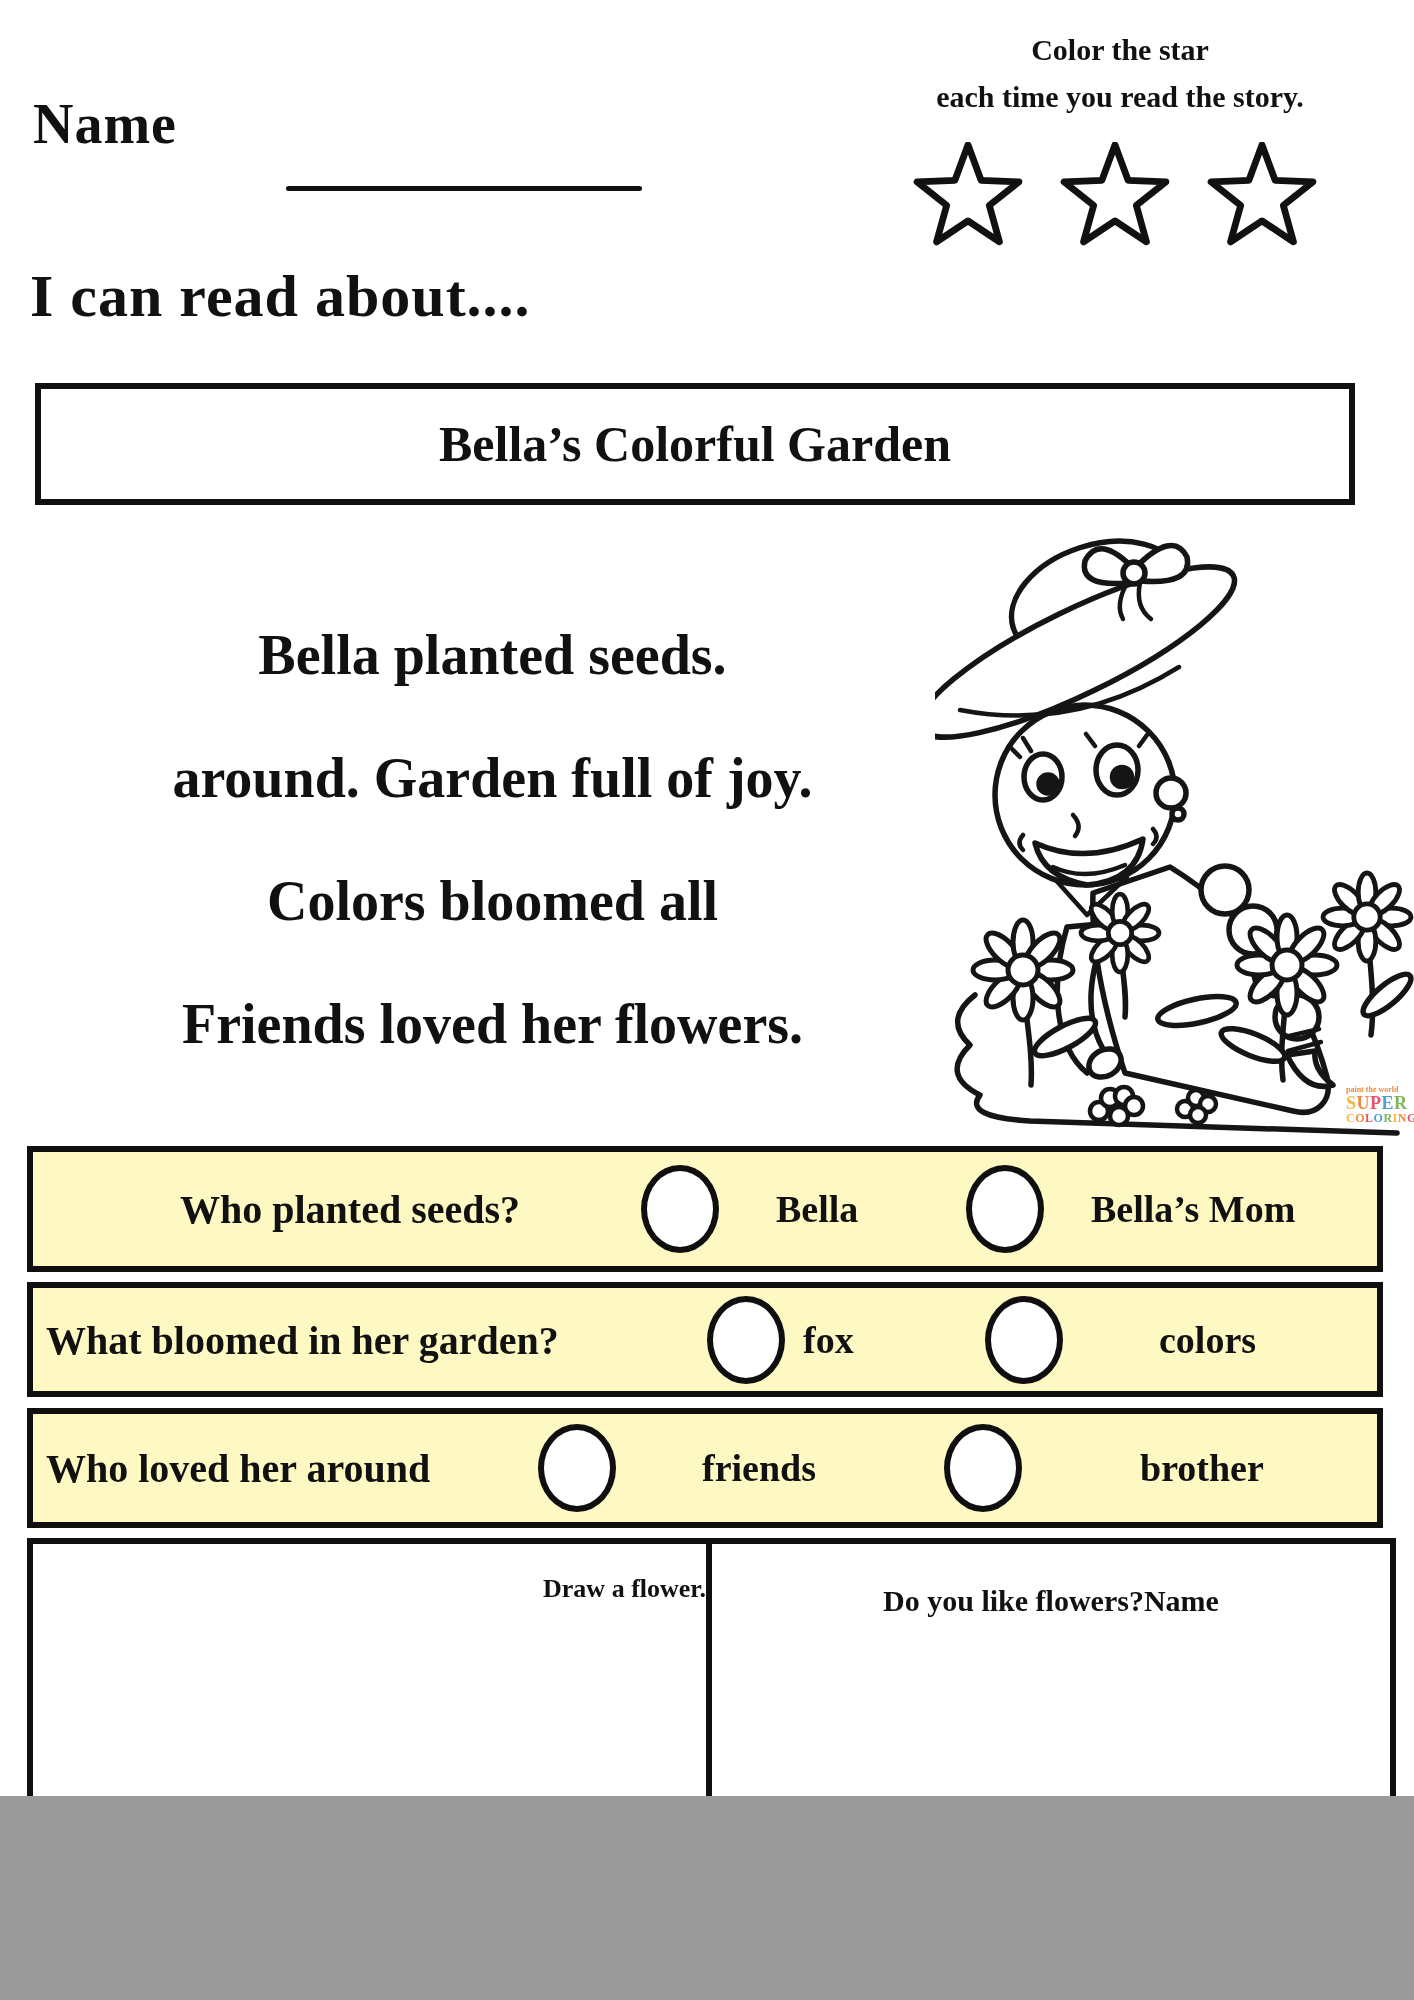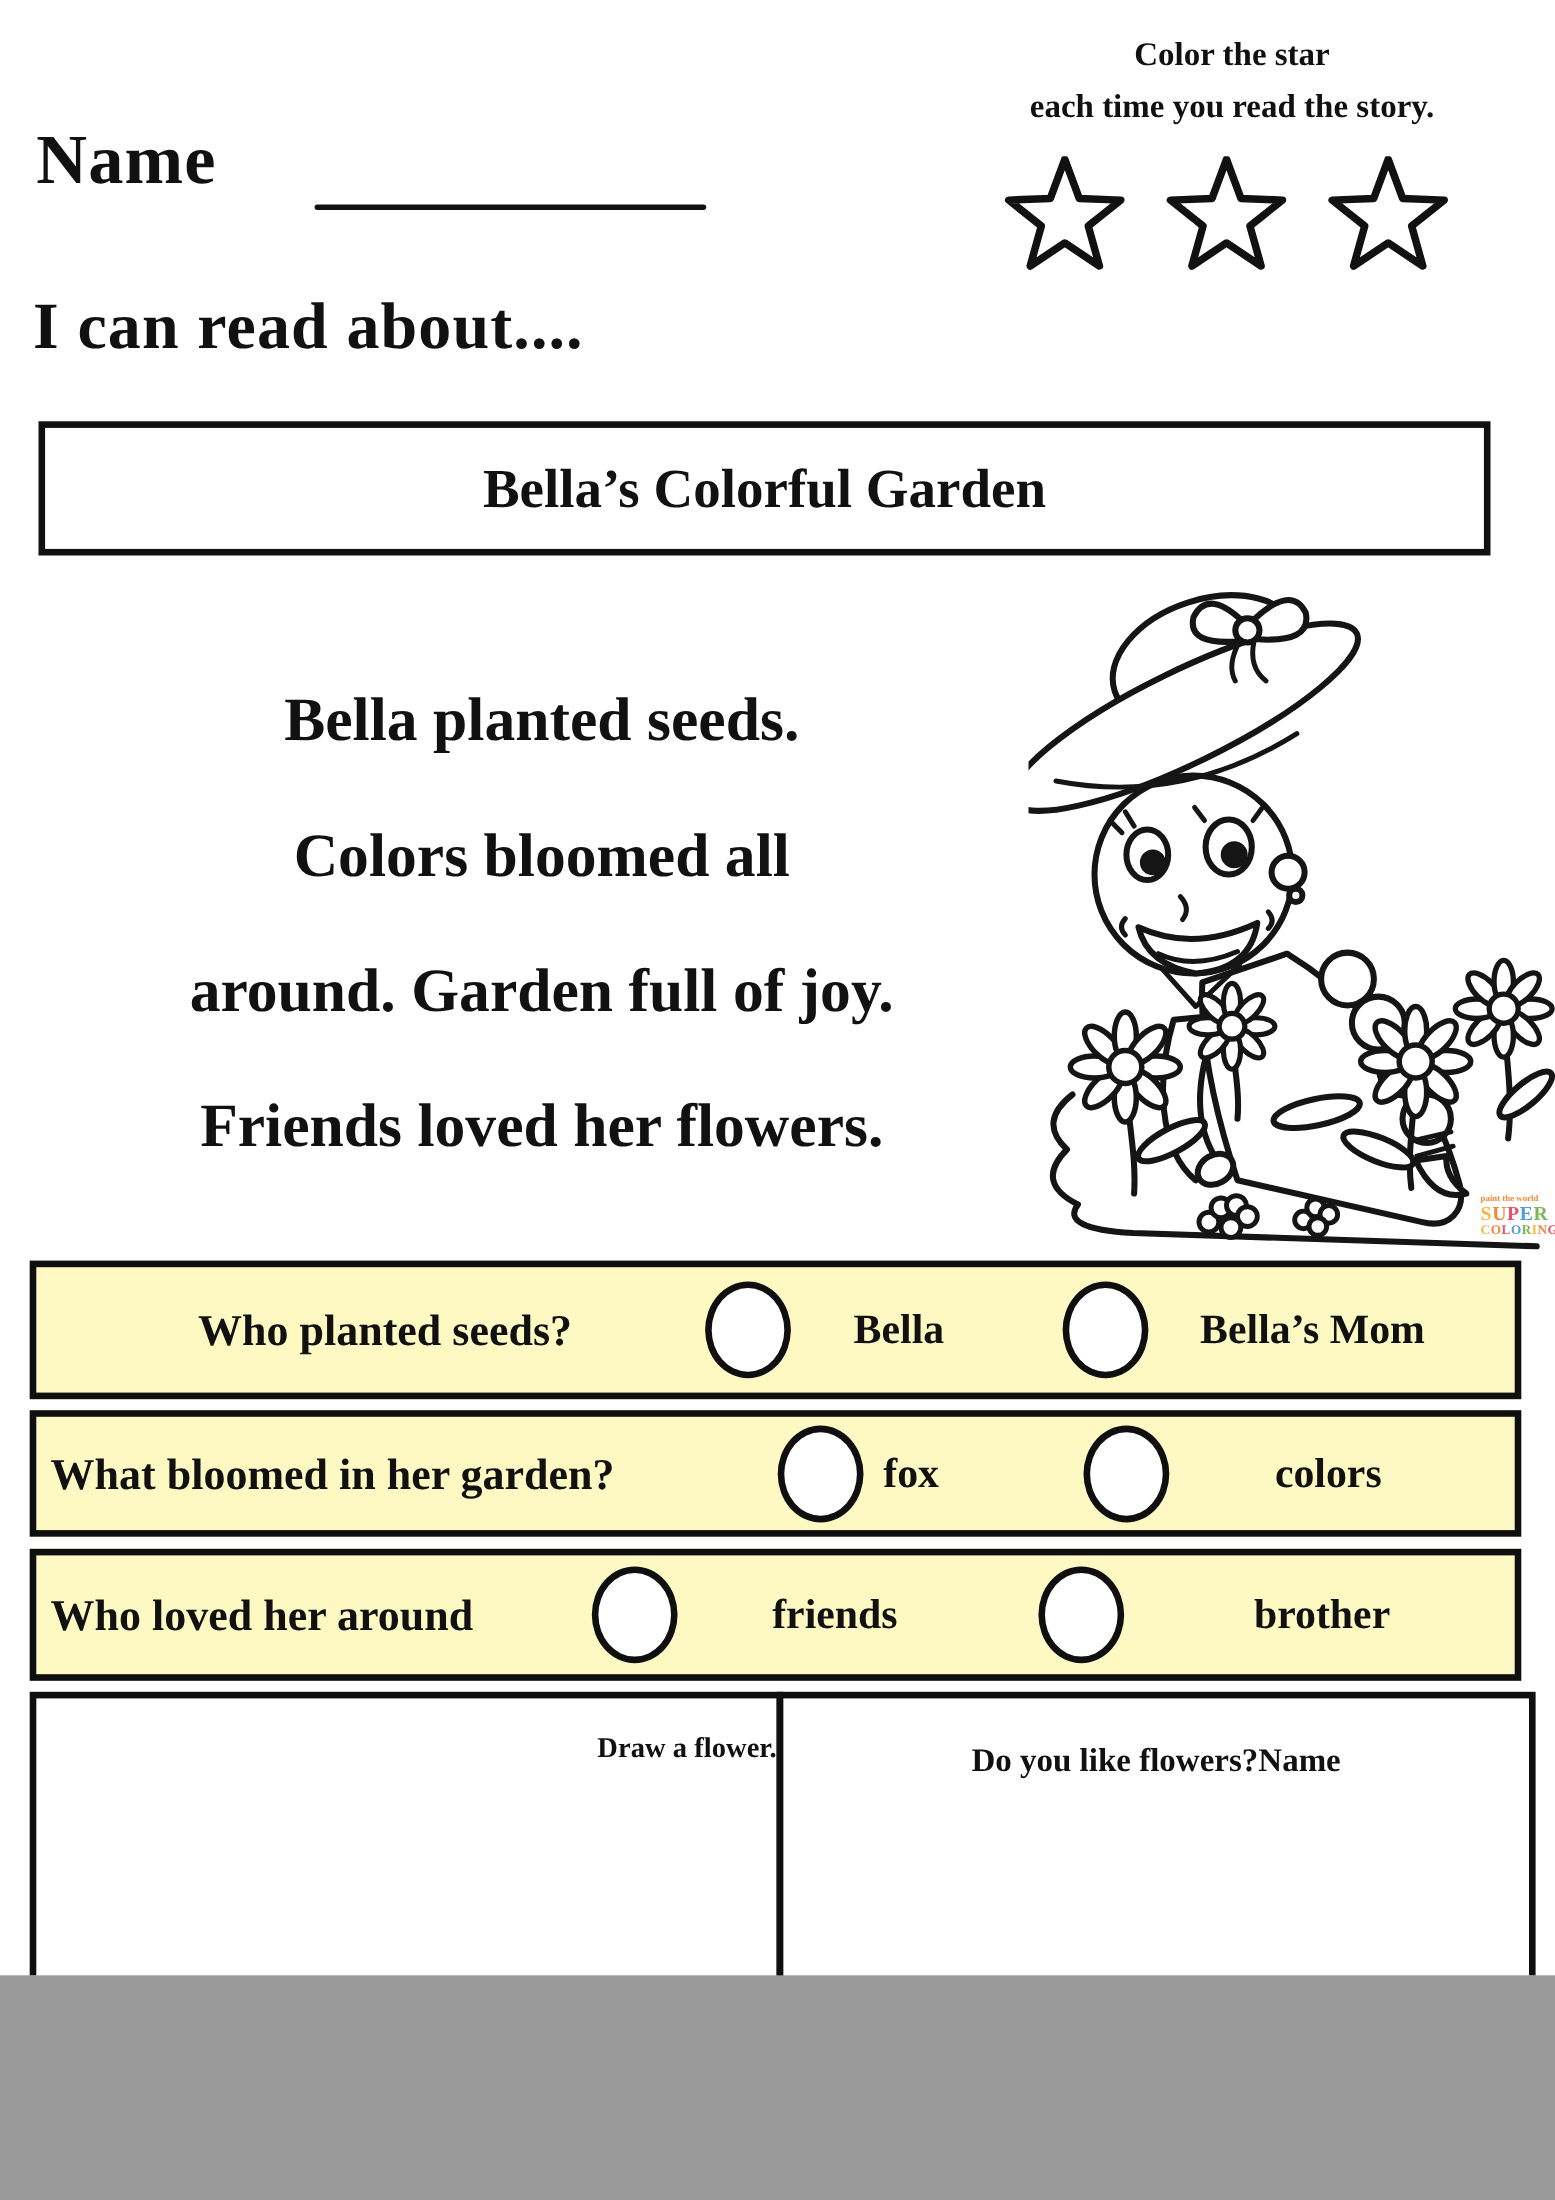--- a/index.html
+++ b/index.html
@@ -2,21 +2,21 @@
 <html><head>
 <meta charset="utf-8">
 <style>
   *{margin:0;padding:0;box-sizing:border-box}
   html,body{background:#9a9a9a}
   .page{position:relative;width:1414px;height:1796px;margin:0 auto;background:#fff;
         font-family:Liberation Serif, serif;font-weight:bold;color:#111;overflow:hidden}
   
   .instruction{position:absolute;left:820px;top:26px;width:600px;text-align:center;
                font-size:30px;line-height:47px}
-  .name-label{position:absolute;left:33px;top:108px;font-size:64px;letter-spacing:1px}
+  .name-label{position:absolute;left:33px;top:92px;font-size:56px;letter-spacing:1px}
   .name-line{position:absolute;left:286px;top:186px;width:356px;height:5px;background:#111;border-radius:3px}
   .star{position:absolute;top:142px;width:118px;height:112px}
   .intro{position:absolute;left:30px;top:262px;font-size:60px;letter-spacing:1px}
   
   .title-box{position:absolute;left:35px;top:383px;width:1320px;height:122px;border:6px solid #111;
              display:flex;align-items:center;justify-content:center;font-size:50px}
   
   .story{position:absolute;left:0;top:594px;width:985px;text-align:center;font-size:56px;line-height:123px}
   
   .illustration{position:absolute;left:935px;top:525px;width:479px;height:620px}
@@ -67,22 +67,22 @@
   </svg>
 
   <div class="intro">I can read about....</div>
 
   <div class="title-box">
     <span>Bella’s Colorful Garden</span>
   </div>
 
   <div class="story">
     <div>Bella planted seeds.</div>
+    <div>around. Garden full of joy.</div>
     <div>Colors bloomed all</div>
-    <div>around. Garden full of joy.</div>
     <div>Friends loved her flowers.</div>
   </div>
 
   <svg class="illustration" viewBox="0 0 479 620">
     <g fill="#fff" stroke="#151515" stroke-width="5.5" stroke-linejoin="round" stroke-linecap="round">
 
       <path d="M40,470 Q8,495 35,520 Q5,550 45,570 Q28,592 95,596 L462,608" fill="none"></path>
 
       <path d="M235,342 C310,388 368,462 392,552 C398,576 382,592 358,586 L190,548 C168,482 156,420 158,368 Z"></path>
 

